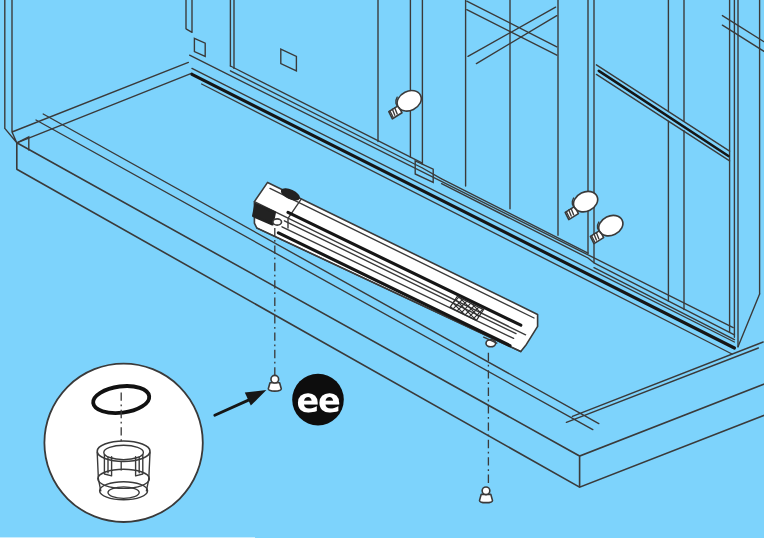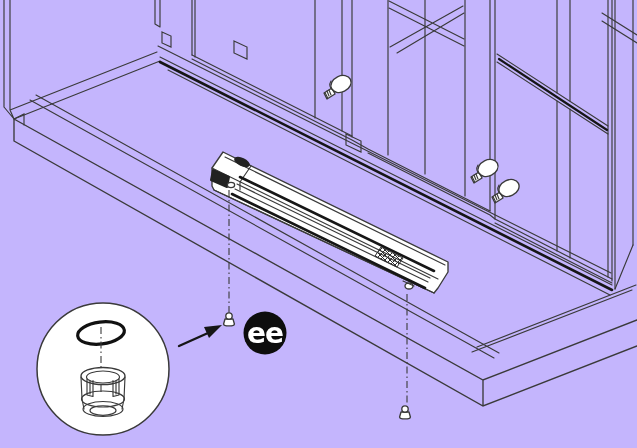--- a/index.html
+++ b/index.html
@@ -1,16 +1,16 @@
 <!DOCTYPE html>
 <html><head>
 <meta charset="utf-8">
 <style>
   html,body{margin:0;padding:0;background:#ffffff;}
-  .stage{position:relative;width:637px;height:448px;background:#c4b5fd;overflow:hidden;
+  .stage{position:relative;width:637px;height:448px;background:#7dd3fc;overflow:hidden;
          font-family:"DejaVu Sans","Liberation Sans",sans-serif;}
   svg{display:block;}
   .thin  {fill:none;stroke:#3a3a3a;stroke-width:1.15;stroke-linecap:round;}
   .med   {fill:none;stroke:#3a3a3a;stroke-width:1.35;stroke-linecap:round;}
   .heavy {fill:none;stroke:#161616;stroke-width:2.6;stroke-linecap:round;}
   .heavy2{fill:none;stroke:#161616;stroke-width:2.2;stroke-linecap:round;}
   .whitefill{fill:#ffffff;stroke:#3a3a3a;stroke-width:1.35;stroke-linejoin:round;}
   .darkfill{fill:#222222;stroke:#222222;stroke-width:2;stroke-linejoin:round;}
   .dashdot{fill:none;stroke:#3a3a3a;stroke-width:1.1;stroke-dasharray:7 3 1.5 3;}
   .badge-text{font-weight:bold;font-size:28px;letter-spacing:-1px;}

